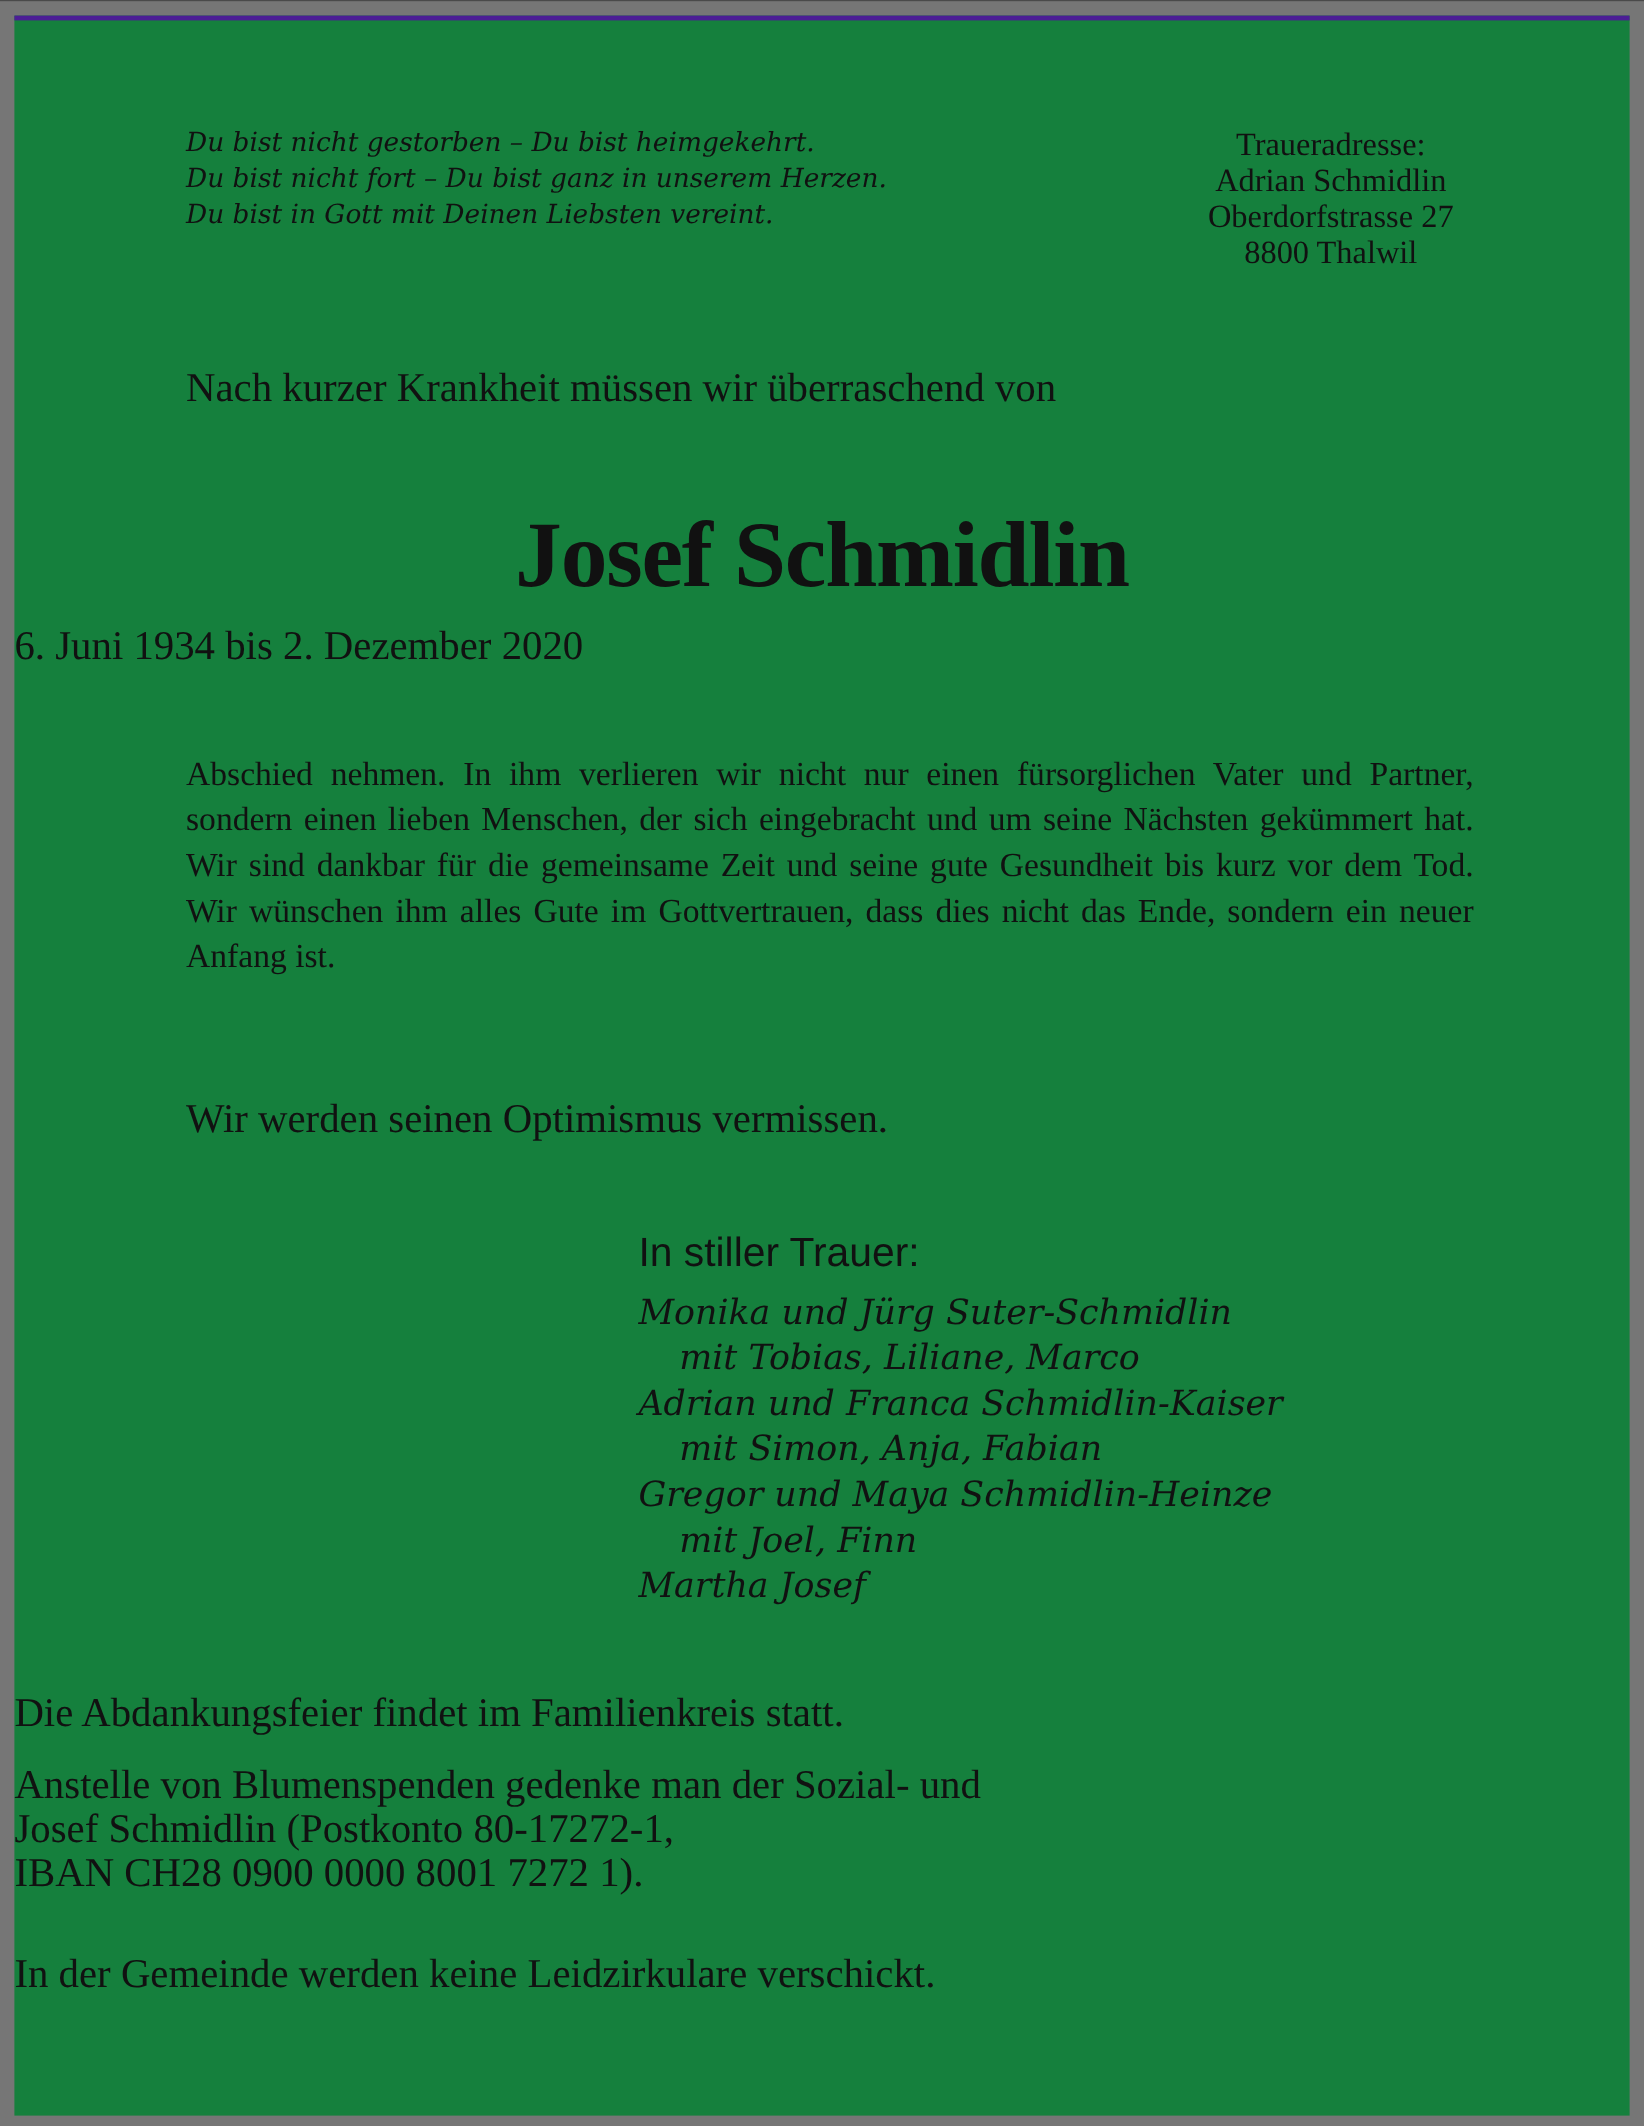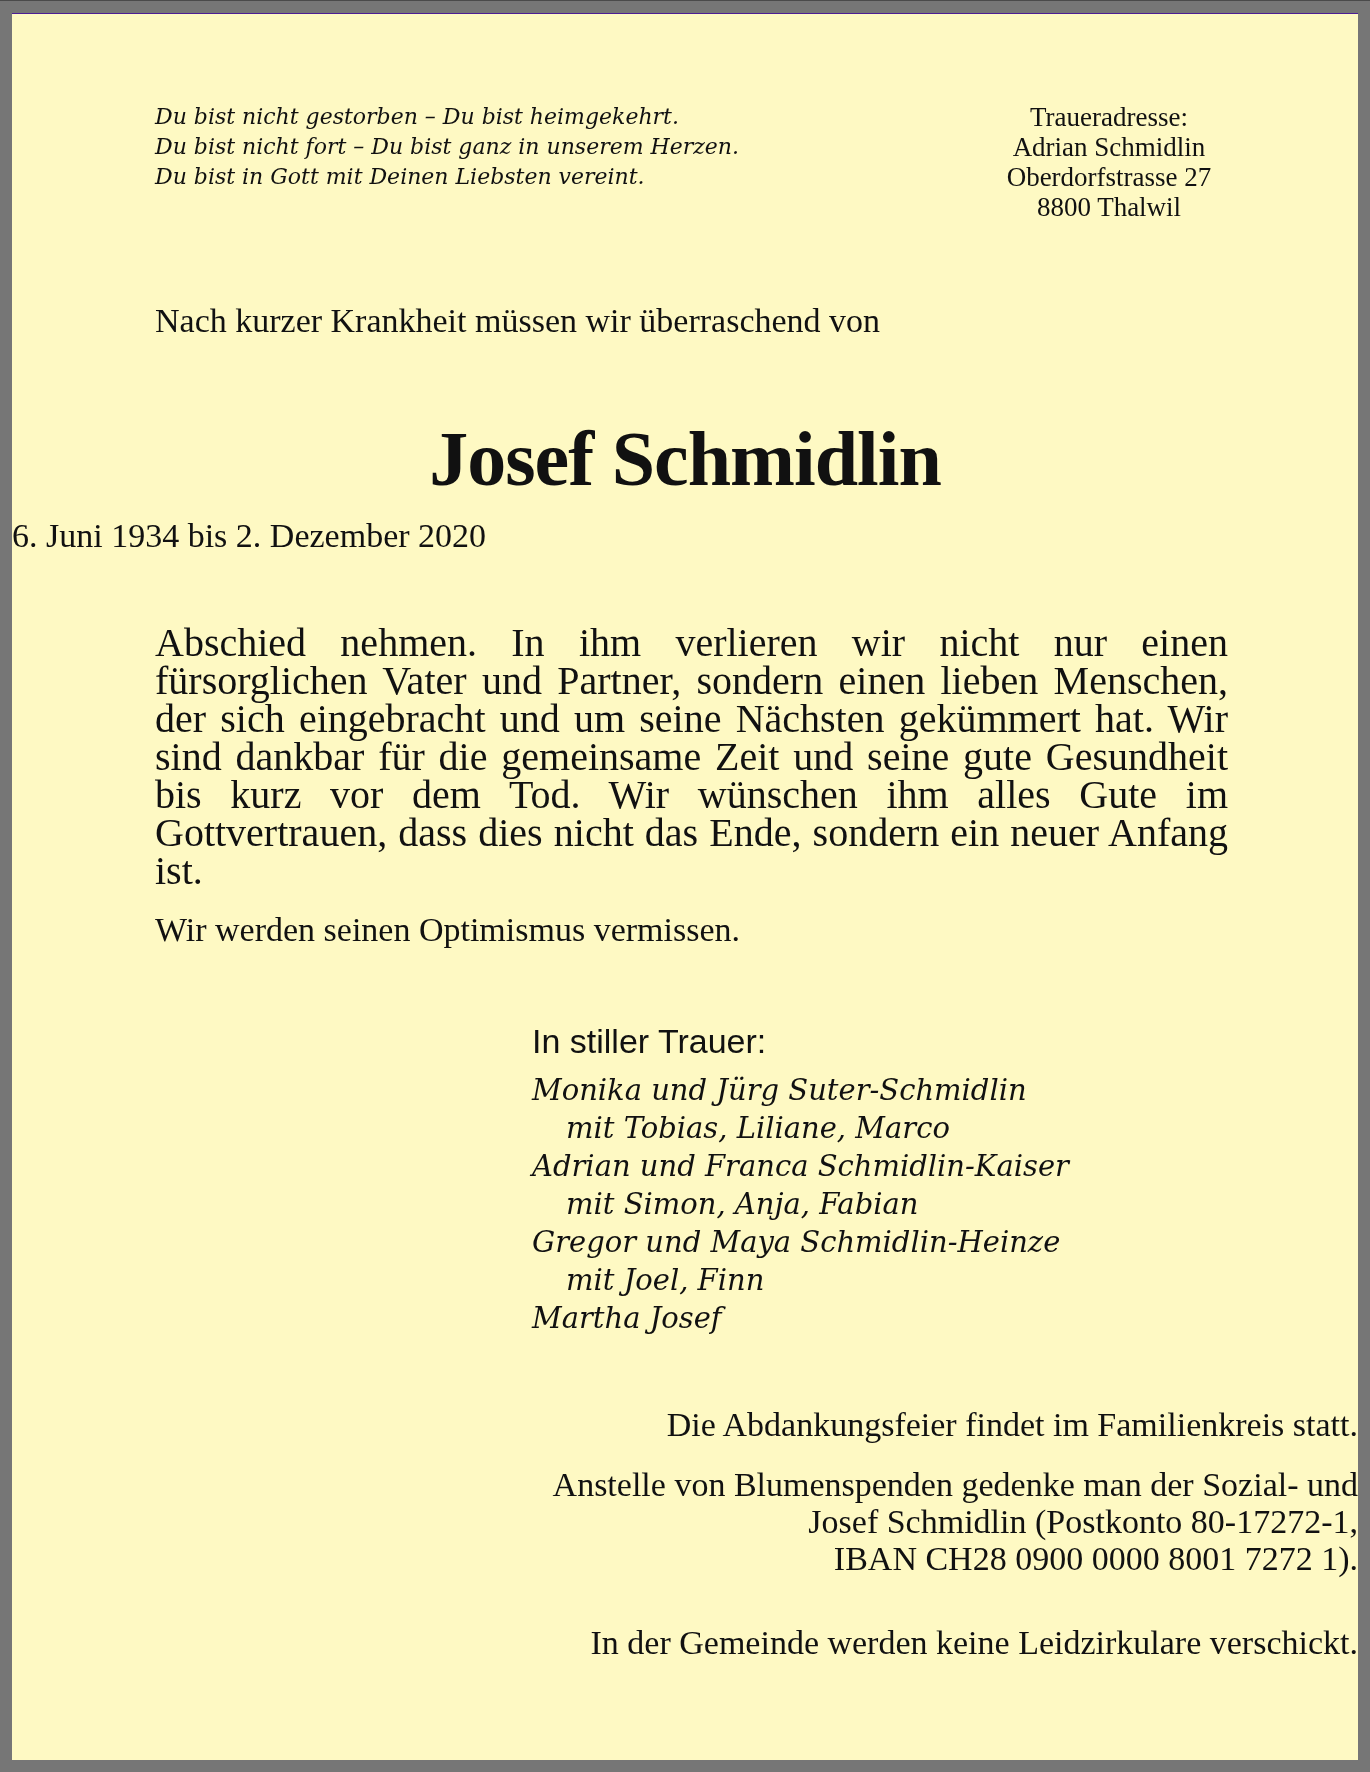--- a/index.html
+++ b/index.html
@@ -7,22 +7,22 @@
     width: 1370px; height: 1772px;
     background: #767676;
     position: relative; overflow: hidden;
     font-family: "DejaVu Serif", "Liberation Serif", serif;
     color: #111;
   }
   .topbar { position: absolute; left: 0; top: 0; width: 1370px; height: 1px; background: #4a4a4a; }
   .page {
     position: absolute; left: 12px; top: 13px;
     width: 1346px; height: 1746px;
-    background: #fef9c3;
-    border-top: 1px solid #4c1d95;
+    background: #15803d;
+    border-top: 4px solid #4c1d95;
   }
   .abs { position: absolute; }
   .poem {
     left: 143px; top: 88px; width: 700px;
     font-family: "DejaVu Serif", serif; font-style: italic;
     font-size: 22px; line-height: 30px;
   }
   .address {
     left: 937px; top: 88px; width: 320px;
     font-family: "Liberation Serif", serif;
@@ -39,41 +39,41 @@
     font-size: 78px; line-height: 86px; letter-spacing: -1px;
   }
   .dates {
     left: 0; top: 502px; width: 1346px; text-align: left;
     font-family: "Liberation Serif", serif;
     font-size: 34px; line-height: 40px;
   }
   .body-text {
     left: 143px; top: 610px; width: 1073px;
     font-family: "Liberation Serif", serif;
-    font-size: 40px; line-height: 38px;
+    font-size: 28px; line-height: 38px;
     text-align: justify; text-align-last: left;
   }
   .closing {
     left: 143px; top: 896px; width: 1100px;
     font-family: "Liberation Serif", serif;
     font-size: 34px; line-height: 40px;
   }
   .mourn-label {
     left: 520px; top: 1007px; width: 700px;
     font-family: Liberation Sans, sans-serif;
     font-size: 34px; line-height: 40px;
   }
   .mourners {
     left: 520px; top: 1057px; width: 760px;
     font-family: "DejaVu Serif", serif; font-style: italic;
     font-size: 29px; line-height: 38px;
   }
   .mourners .sub { padding-left: 34px; }
   .center-block {
-    left: 0; width: 1346px; text-align: right;
+    left: 0; width: 1346px; text-align: left;
     font-family: "Liberation Serif", serif;
     font-size: 34px; line-height: 37px;
   }
   .ceremony { top: 1392px; }
   .donation { top: 1452px; }
   .circular { top: 1610px; }
 </style>
 </head>
 <body>
 

